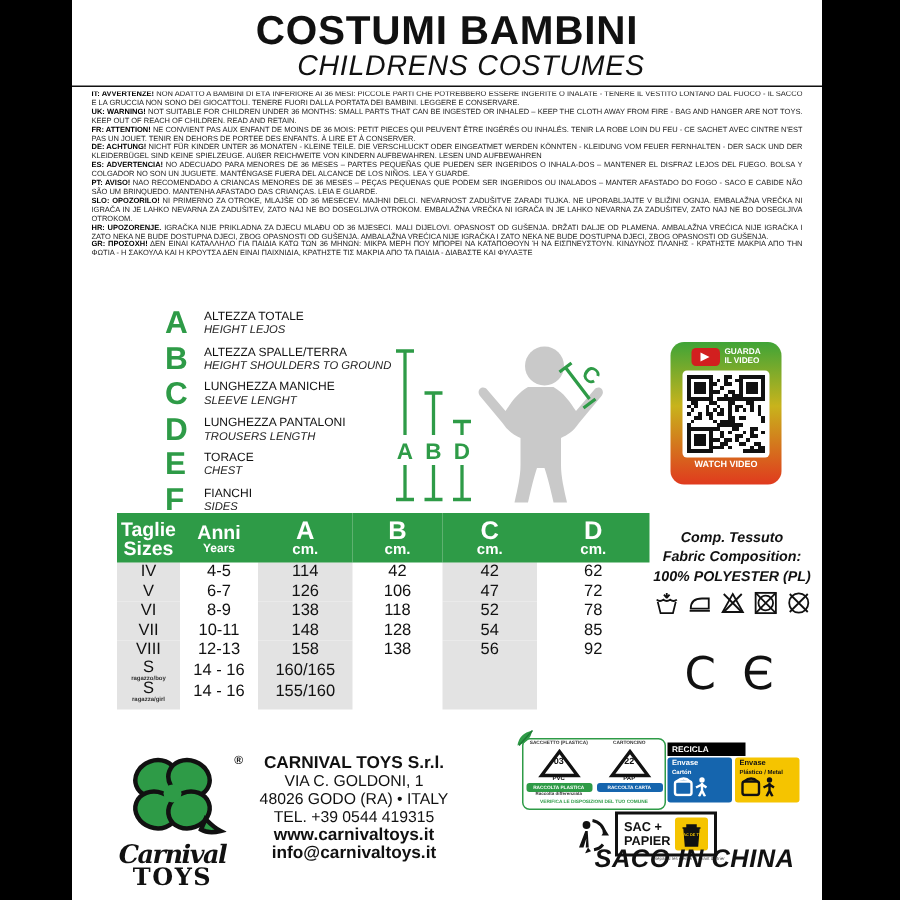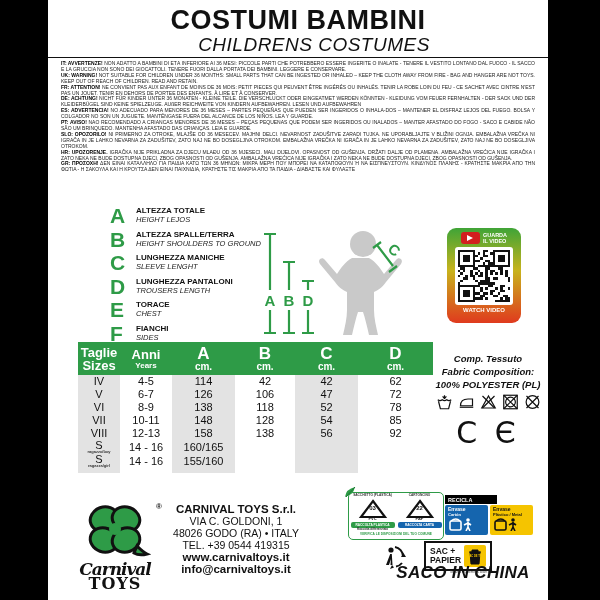--- a/index.html
+++ b/index.html
@@ -17,21 +17,21 @@
   
   .warnings{position:absolute;top:61px;left:13px;width:474px;height:143px;overflow:hidden;
             font-size:5px;line-height:5.9px;text-align:justify;color:#222;}
   .warnings p{margin:0;}
   .warnings b{color:#000;}
 
   
   .legend{position:absolute;left:62px;top:206px;width:200px;}
   .legend-item{display:flex;align-items:flex-start;margin-bottom:4.5px;height:19px;}
   .legend-letter{width:26px;font-size:21px;line-height:19px;font-weight:800;color:#2e9b47;}
-  .legend-l1{font-size:8px;font-weight:700;line-height:9px;}
+  .legend-l1{font-size:8px;font-weight:400;line-height:9px;}
   .legend-l2{font-size:7.5px;font-style:italic;line-height:9px;color:#222;}
 
   .diagram{position:absolute;left:207px;top:222px;}
 
   
   .qrbox{position:absolute;left:399px;top:228px;width:74px;height:95px;border-radius:9px;
          background:linear-gradient(180deg,#3fa437 0%,#c8b31c 45%,#e03a1e 100%);
          display:flex;flex-direction:column;align-items:center;padding:3px 0;box-sizing:border-box;}
   .qr-top{display:flex;align-items:center;gap:3px;height:14px;}
   .yt-play{width:19px;height:12px;background:#d21f1f;border-radius:3px;display:flex;
@@ -56,21 +56,21 @@
   td.szc{font-weight:800;font-size:11px;}
   .sz-sub{display:block;font-size:4px;font-weight:700;line-height:4px;color:#333;margin-top:-1px;}
   col.gcol{background:#e3e3e3;}
   tr.spacer td{height:5px;}
 
   
   .fabric{position:absolute;left:384px;top:352px;width:112px;text-align:center;}
   .fab-line{font-size:9.5px;font-weight:800;line-height:13px;font-style:italic;}
   .care{display:flex;justify-content:center;gap:1px;margin-top:2px;}
   .care svg{width:21px;height:18px;}
-  .ce{font-size:30px;font-weight:500;letter-spacing:4px;margin-top:4px;font-family:"DejaVu Sans",sans-serif;}
+  .ce{font-size:30px;font-weight:500;letter-spacing:4px;margin-top:21px;font-family:"DejaVu Sans",sans-serif;}
 
   
   .brand{position:absolute;left:24px;top:502px;width:86px;text-align:center;}
   .brand-reg{position:absolute;right:-4px;top:0;font-size:8px;font-weight:700;}
   .brand-word1{font-size:17px;font-weight:800;font-style:italic;font-family:"DejaVu Serif",serif;
                line-height:15px;letter-spacing:-1px;}
   .brand-word2{font-size:16px;font-weight:800;font-family:"DejaVu Serif",serif;line-height:14px;letter-spacing:1px;}
   .address{position:absolute;left:112px;top:503px;width:152px;text-align:center;}
   .addr-name{font-size:11.5px;font-weight:800;line-height:12px;}
   .addr-line{font-size:10.5px;font-weight:500;line-height:12px;}
@@ -96,21 +96,21 @@
   .recicla{position:absolute;left:397px;top:495px;width:92px;}
   .rec-head{background:#000;color:#fff;font-size:5.5px;font-weight:800;padding:1.5px 3px;width:46px;}
   .rec-panels{display:flex;gap:2px;margin-top:1px;}
   .rec-panel{width:43px;height:30px;border-radius:2px;padding:1px 3px;box-sizing:border-box;}
   .rec-panel.blue{background:#1565ae;color:#fff;}
   .rec-panel.yellow{background:#f5c400;color:#111;}
   .rec-t1{font-size:5px;font-weight:800;line-height:6px;}
   .rec-t2{font-size:4px;font-weight:700;line-height:5px;}
 
   
-  .triman-row{position:absolute;left:333px;top:541px;display:flex;align-items:center;gap:17px;}
+  .triman-row{position:absolute;left:333px;top:541px;display:flex;align-items:center;gap:3px;}
   .sacbox{border:2px solid #111;background:#fff;display:flex;align-items:center;gap:3px;
           padding:2px 4px;position:relative;}
   .sac-txt{font-size:8.5px;font-weight:800;line-height:9px;}
   .bac{width:22px;height:22px;background:#f5c400;border-radius:2px;display:flex;flex-direction:column;
        align-items:center;justify-content:center;}
   .bac-label{font-size:2.6px;font-weight:800;color:#f5c400;position:absolute;}
   .sac-caption{position:absolute;left:24px;bottom:-5px;font-size:3px;color:#444;white-space:nowrap;}
   .madein{position:absolute;left:330px;top:563px;width:170px;text-align:center;
           font-size:17px;font-weight:800;font-style:italic;letter-spacing:.3px;}
 </style>

